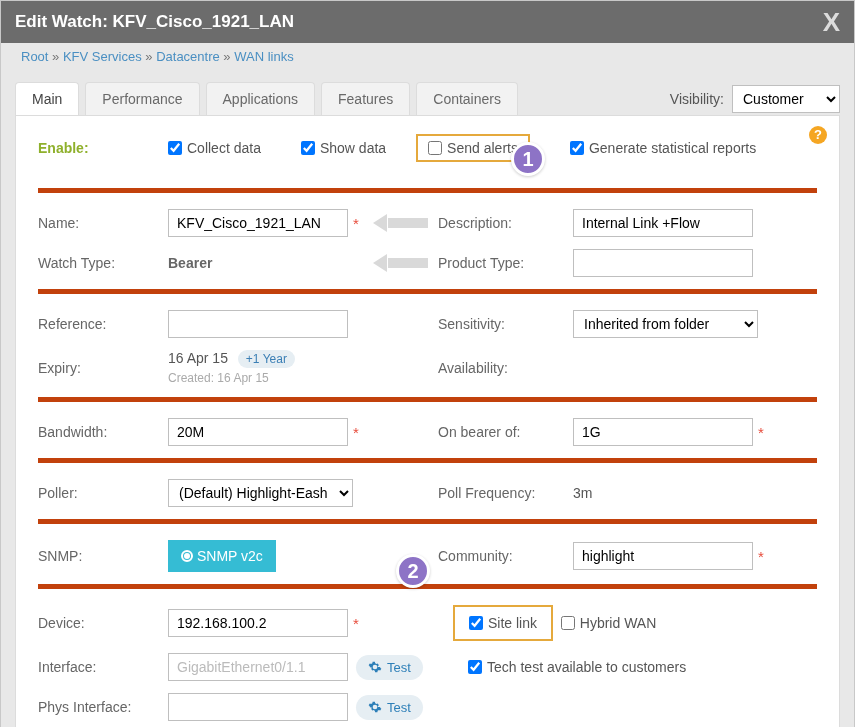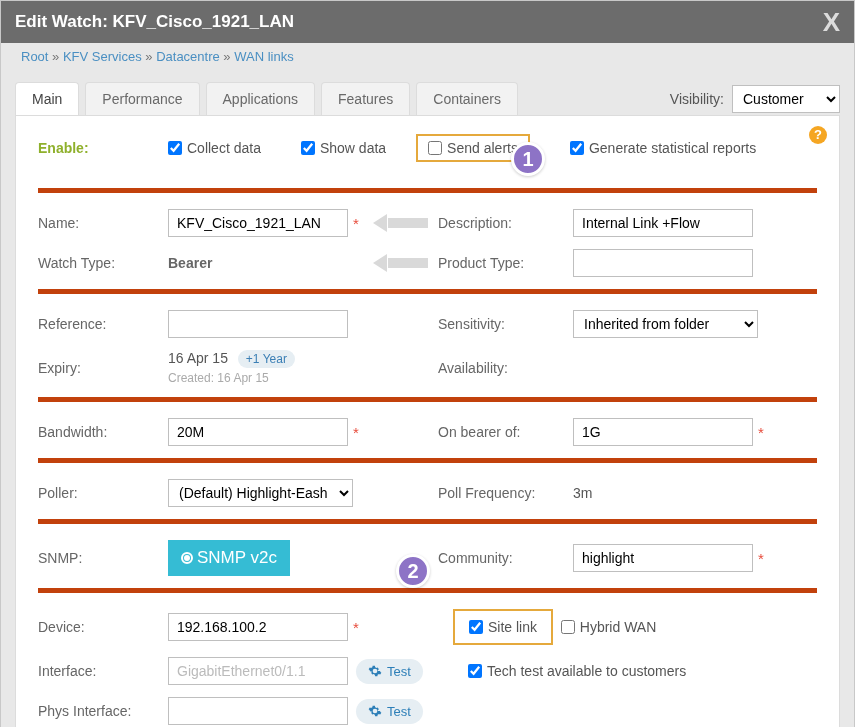--- a/index.html
+++ b/index.html
@@ -36,21 +36,21 @@
     .highlight-box { border: 2px solid #e5a93c; padding: 4px 10px; display: inline-flex; align-items: center; }
     .checkbox-group { display: flex; gap: 40px; align-items: center; }
     .cb { display: flex; align-items: center; gap: 5px; color: #555; }
     .cb input { width: 14px; height: 14px; }
     .step-badge { width: 34px; height: 34px; border-radius: 50%; background: #8d73c6; border: 3px solid #fff; color: #fff; font-size: 20px; font-weight: bold; display: flex; align-items: center; justify-content: center; position: absolute; box-shadow: 0 1px 3px rgba(0,0,0,0.2); }
     #step1 { top: 26px; left: 495px; }
     #step2 { top: 438px; left: 380px; }
     .static-val { color: #666; font-weight: 600; }
     .pill { display: inline-block; background: #e6eef3; color: #3b7fb5; font-size: 12px; padding: 2px 8px; border-radius: 10px; margin-left: 6px; cursor: pointer; }
     .small-grey { color: #aaa; font-size: 12px; margin-top: 3px; }
-    .radio-btn { display: inline-flex; align-items: center; gap: 4px; padding: 7px 12px; border: 1px solid #bfbfbf; font-size: 17px; cursor: pointer; }
+    .radio-btn { display: inline-flex; align-items: center; gap: 4px; padding: 7px 12px; border: 1px solid #bfbfbf; font-size: 14px; cursor: pointer; }
     .radio-btn.active { background: #35bcd4; color: #fff; border-color: #35bcd4; }
     .radio-btn .circle { width: 12px; height: 12px; border-radius: 50%; border: 2px solid currentColor; display: inline-flex; align-items: center; justify-content: center; }
     .radio-btn.active .circle::after { content: ""; width: 6px; height: 6px; background: #fff; border-radius: 50%; }
     .test-btn { background: #e6eef3; color: #2d7fb8; padding: 5px 12px; border-radius: 14px; font-size: 13px; display: inline-flex; align-items: center; gap: 5px; margin-left: 8px; cursor: pointer; }
     .gear { width: 14px; height: 14px; }
     .sel-w { width: 170px; }
     input::placeholder { color: #bbb; }
   </style>
 </head>
 <body>

